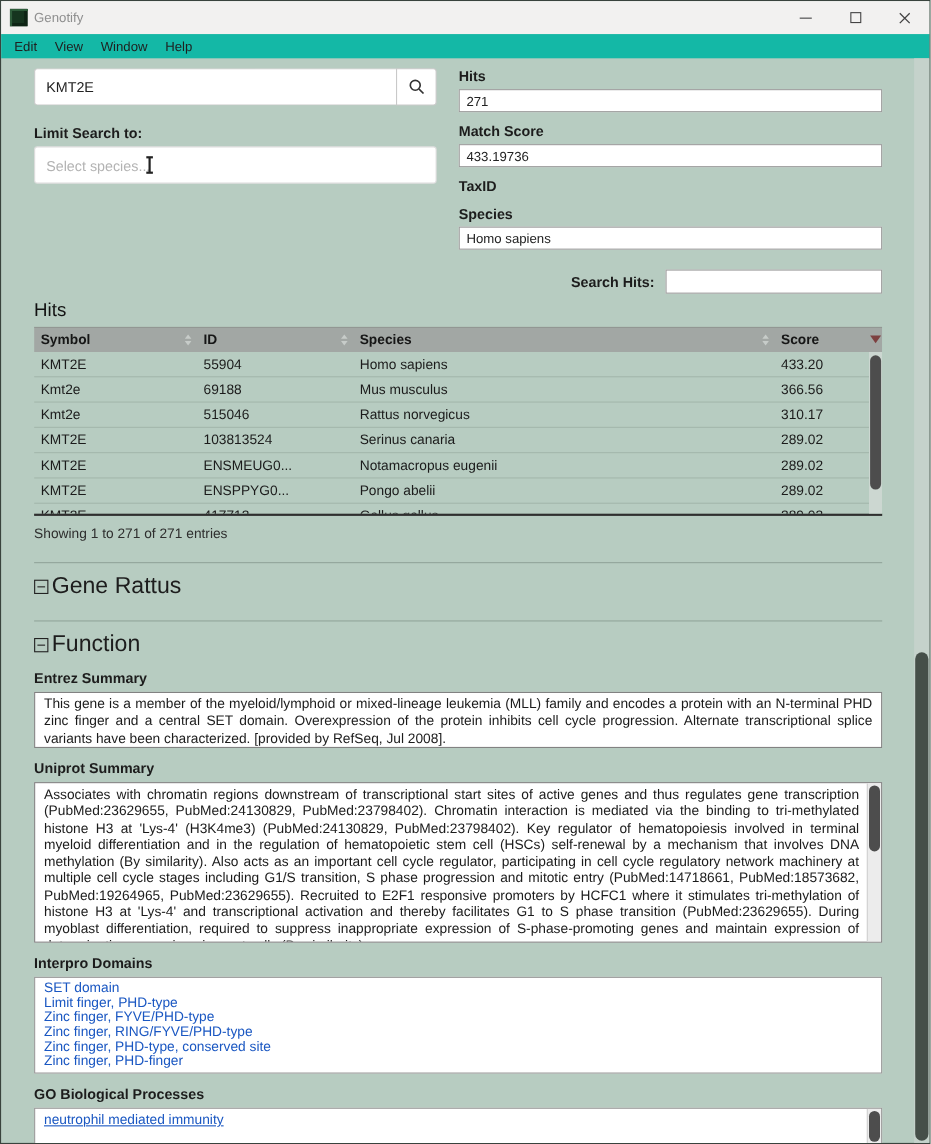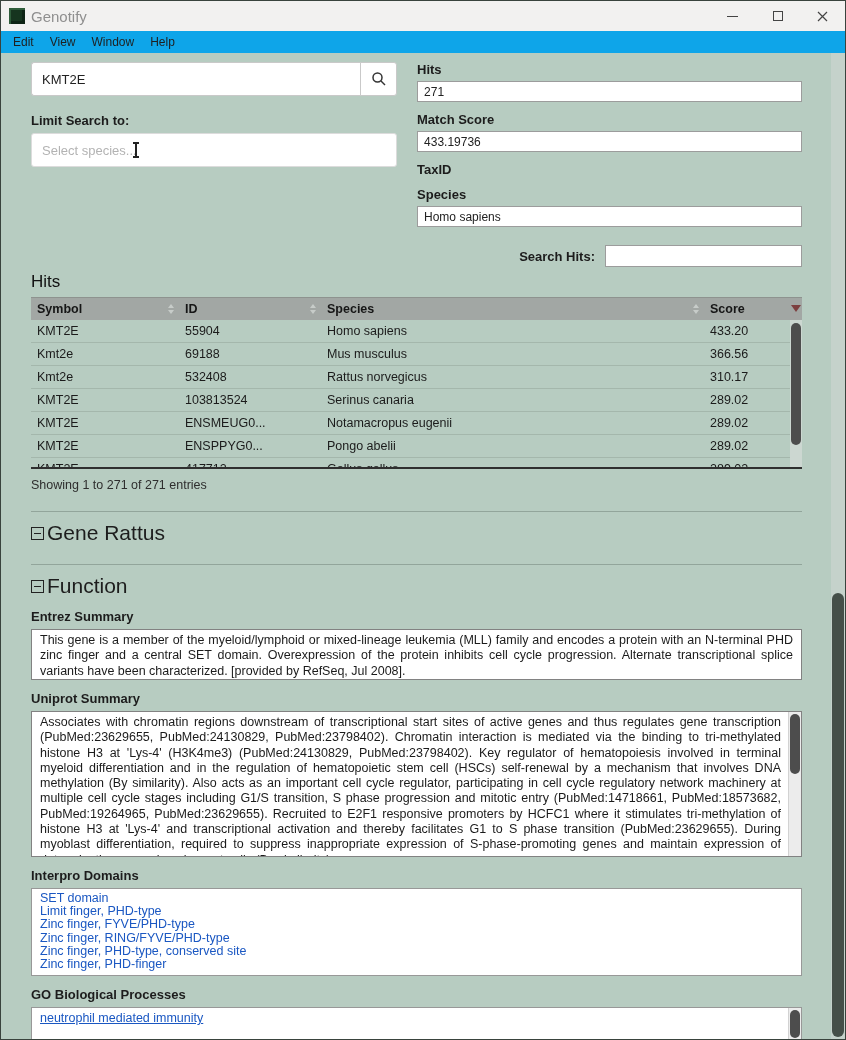--- a/index.html
+++ b/index.html
@@ -2,28 +2,28 @@
 <html><head>
 <meta charset="utf-8">
 <style>
   * { box-sizing: border-box; margin: 0; padding: 0; }
   html,body { width: 846px; height: 1040px; font-family: "Liberation Sans", sans-serif; }
   .window { position: relative; width: 846px; height: 1040px; border: 1px solid #39433d; background: #b7ccc1; overflow: hidden; }
 
   
   .titlebar { height: 30px; background: #f2f1f0; display: flex; align-items: center; padding-left: 8px; }
   .app-icon { width: 16px; height: 16px; background: #16351f; margin-right: 6px; box-shadow: inset 2px 2px 0 #2e5c3a, inset -3px -3px 0 #0e2415; }
-  .app-title { font-size: 15px; color: #8f8f8f; }
+  .app-title { font-size: 12px; color: #8f8f8f; }
   .win-buttons { margin-left: auto; display: flex; height: 100%; }
   .win-btn { width: 45px; height: 100%; display: flex; align-items: center; justify-content: center; cursor: default; }
   .min-glyph { width: 11px; height: 1px; background: #444; }
   .max-glyph { width: 10px; height: 10px; border: 1px solid #444; }
 
   
-  .menubar { height: 22px; background: #0ea5e9; display: flex; align-items: center; padding-left: 4px; }
+  .menubar { height: 22px; background: #14b8a6; display: flex; align-items: center; padding-left: 4px; }
   .menu-item { font-size: 12px; color: #1f1f1f; padding: 3px 8px; }
 
   
   .content { position: relative; height: 988px; padding: 9px 43px 0 30px; overflow: hidden; }
 
   .top-area { display: flex; gap: 20px; }
   .left-col { width: 367px; }
   .right-col { width: 386px; }
 
   .fld-label { display: block; font-weight: bold; font-size: 13px; color: #1c1c1c; margin-bottom: 5px; }
@@ -202,21 +202,21 @@
           <div class="td c-score">433.20</div>
         </div>
         <div class="trow">
           <div class="td c-symbol">Kmt2e</div>
           <div class="td c-id">69188</div>
           <div class="td c-species">Mus musculus</div>
           <div class="td c-score">366.56</div>
         </div>
         <div class="trow">
           <div class="td c-symbol">Kmt2e</div>
-          <div class="td c-id">532408</div>
+          <div class="td c-id">515046</div>
           <div class="td c-species">Rattus norvegicus</div>
           <div class="td c-score">310.17</div>
         </div>
         <div class="trow">
           <div class="td c-symbol">KMT2E</div>
           <div class="td c-id">103813524</div>
           <div class="td c-species">Serinus canaria</div>
           <div class="td c-score">289.02</div>
         </div>
         <div class="trow">

